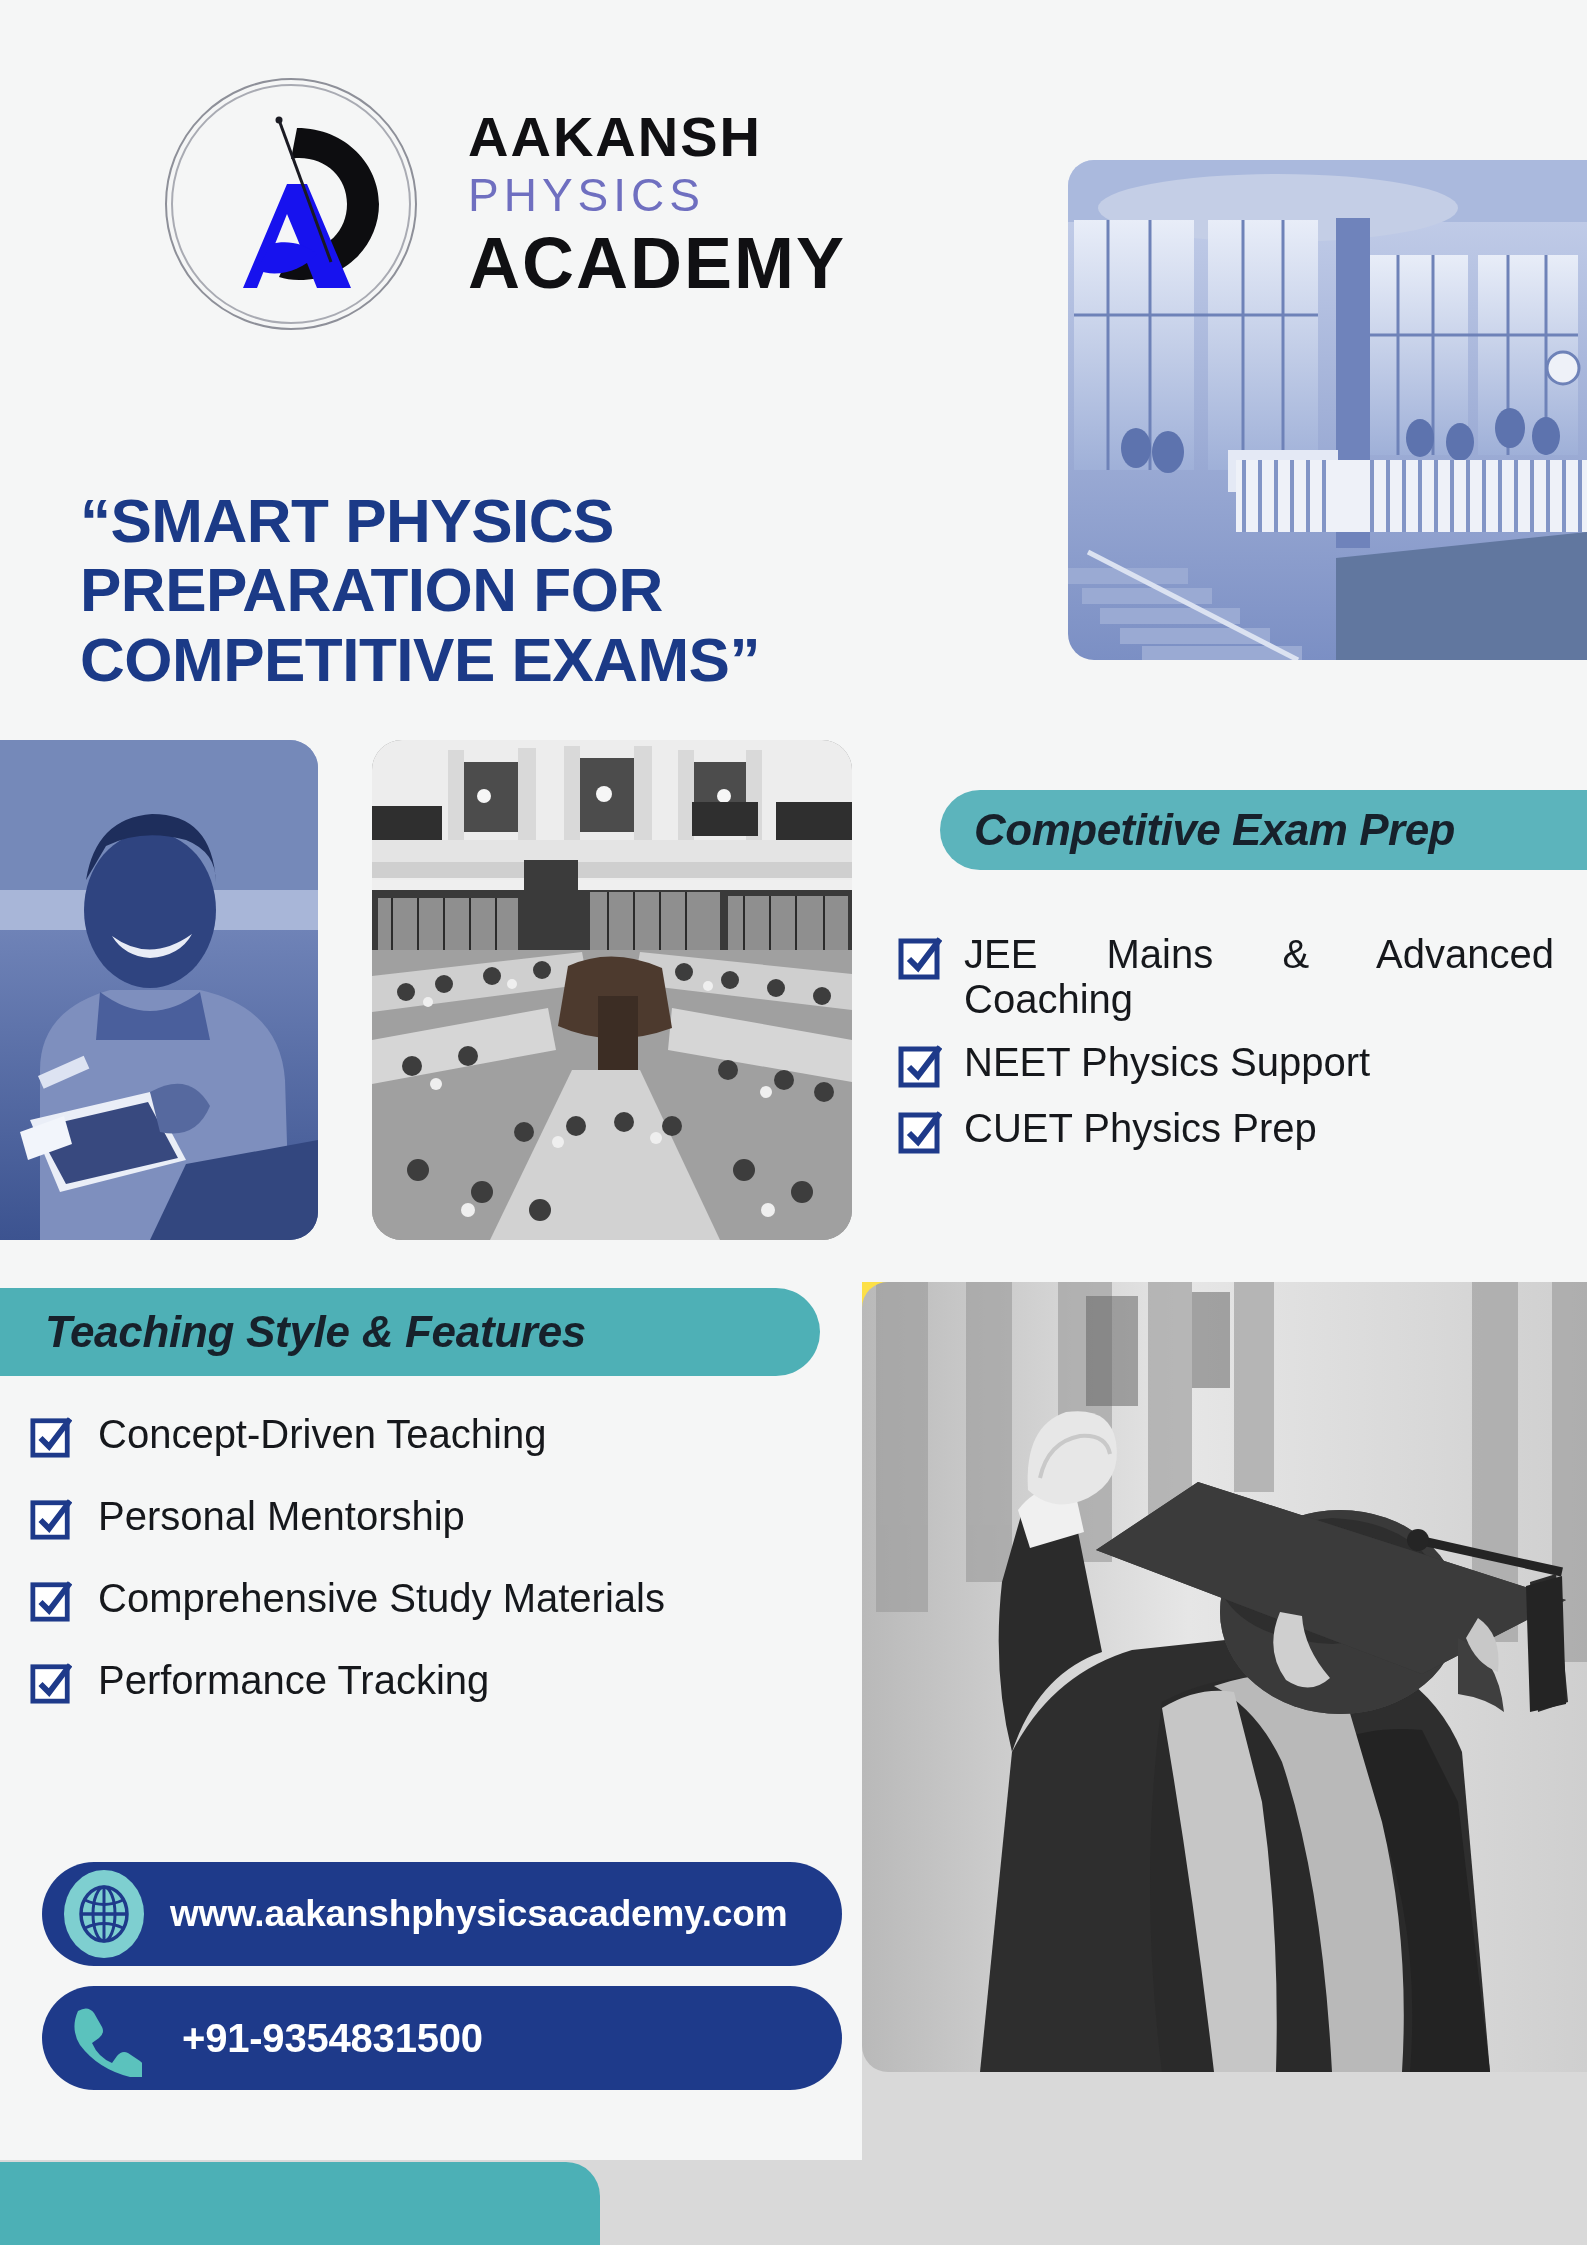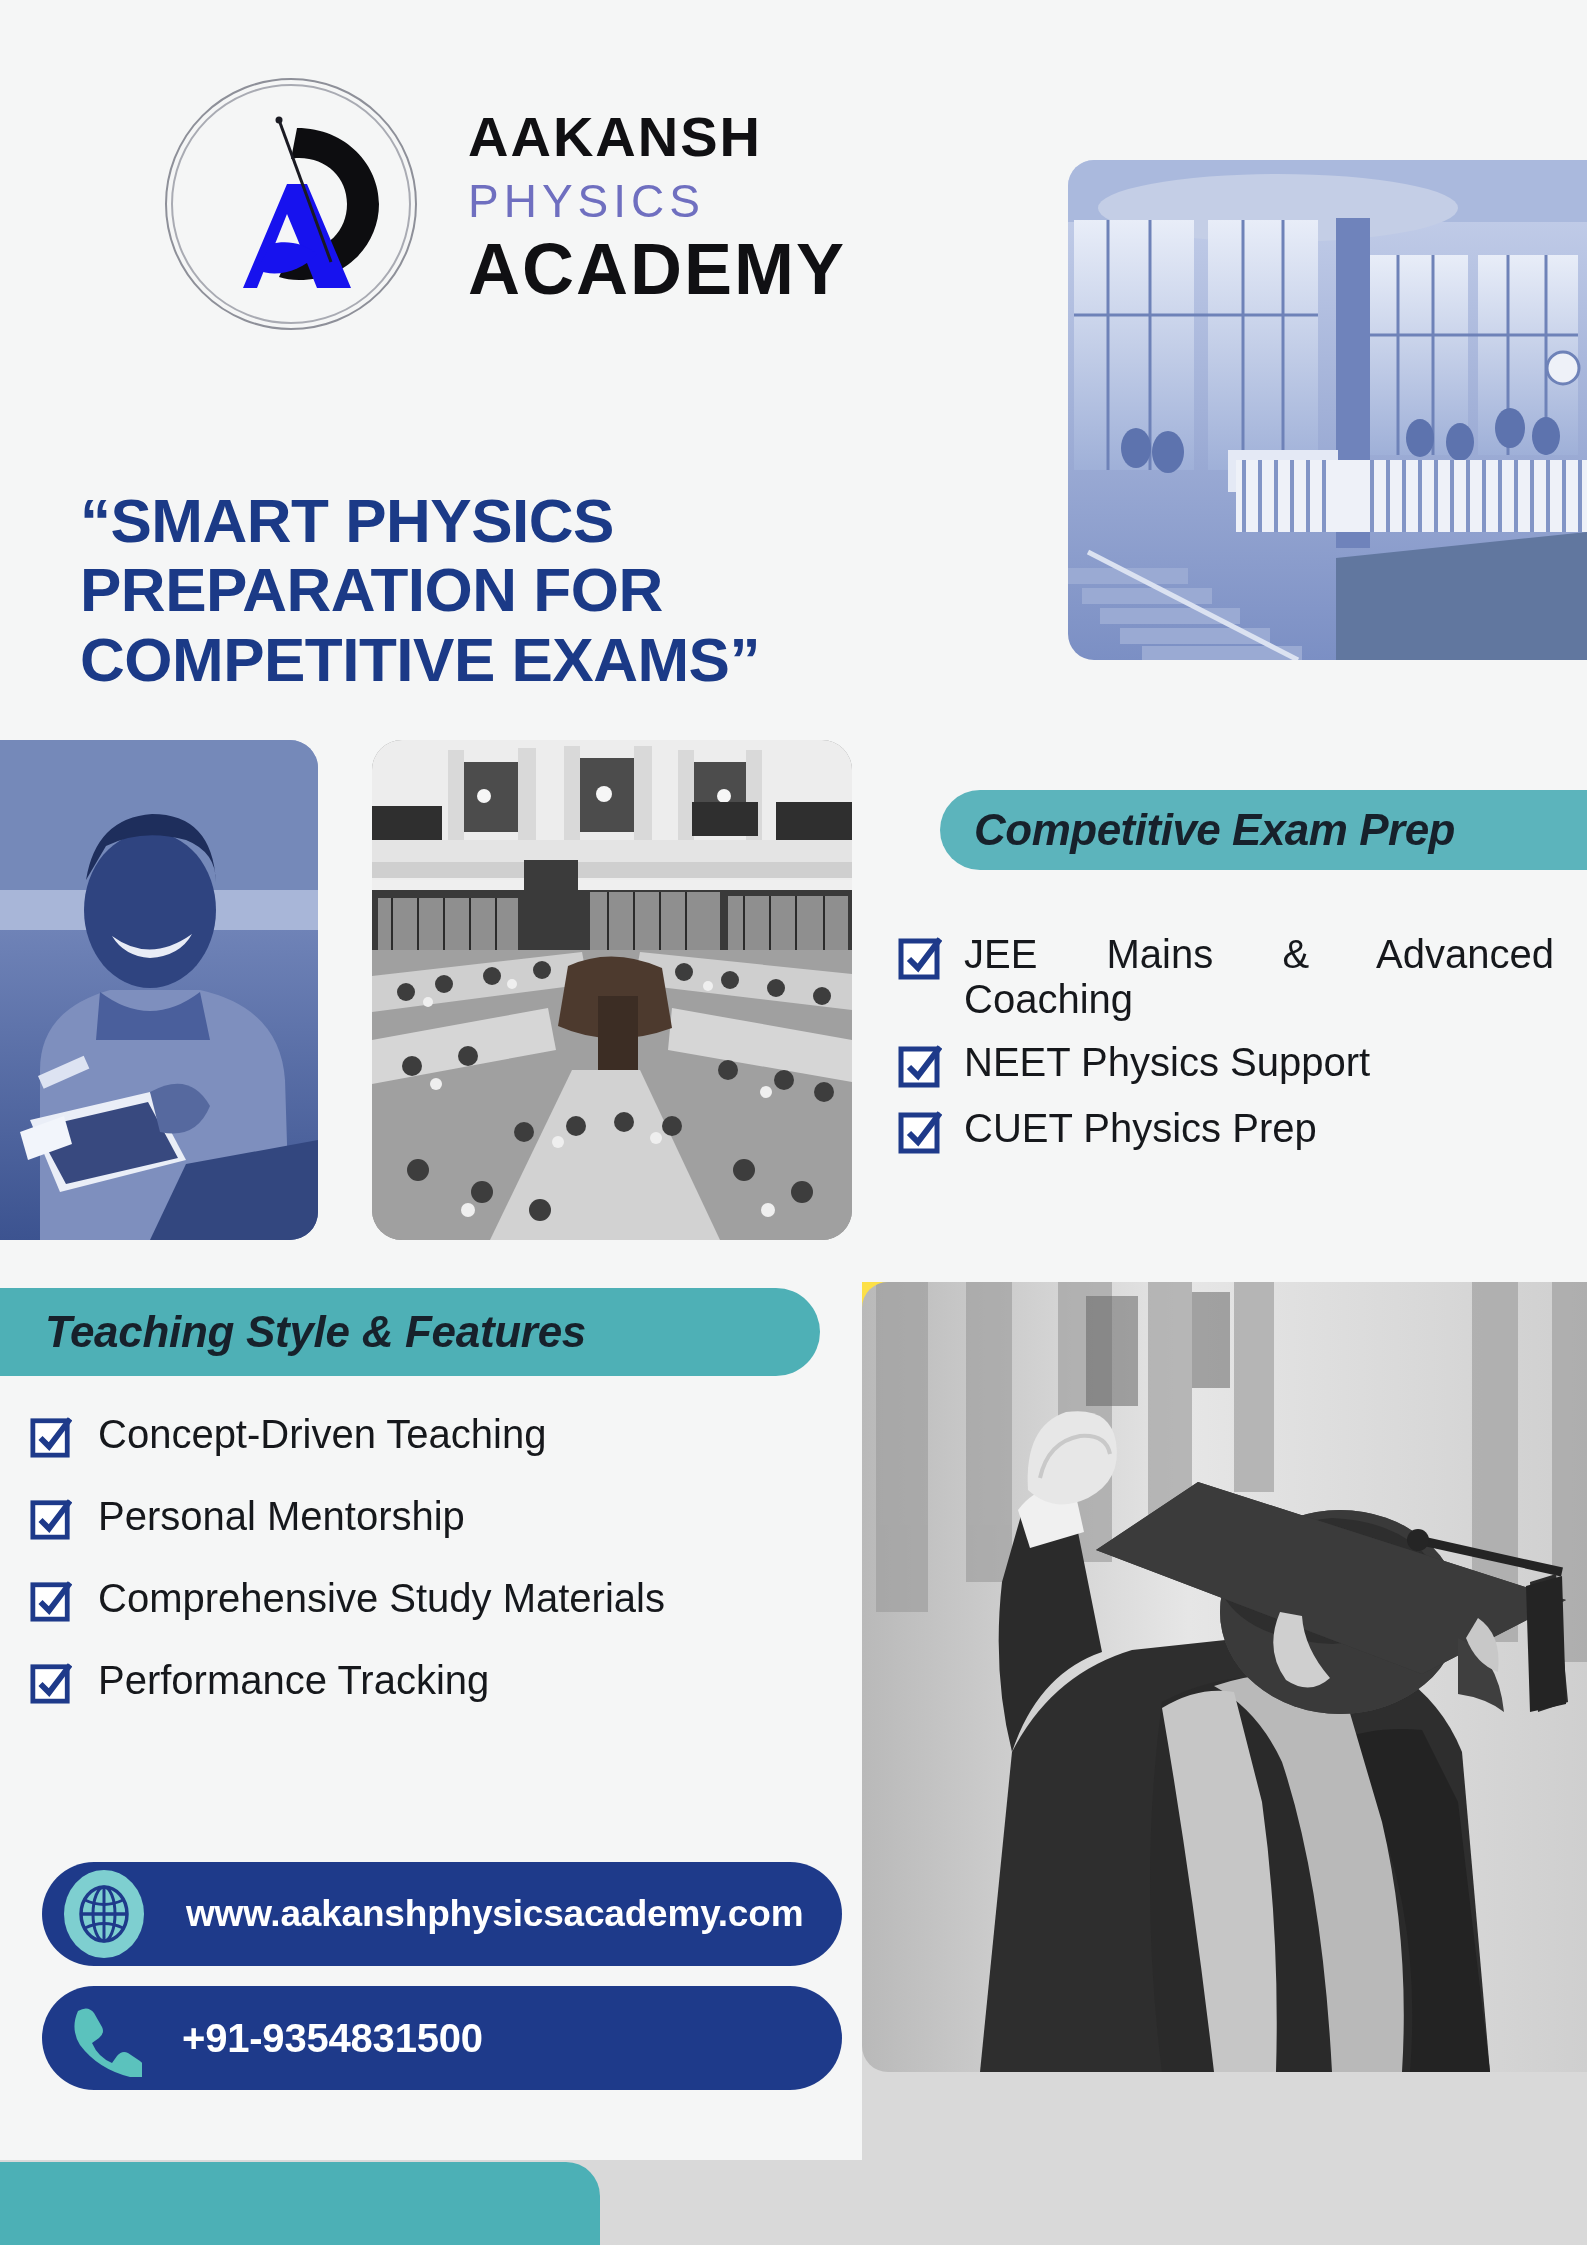--- a/index.html
+++ b/index.html
@@ -44,21 +44,21 @@
   .logo-svg{position:absolute;left:14px;top:14px;}
   .brand-text{
     position:absolute;left:468px;top:108px;width:500px;
   }
   .brand-line1{
     font-size:56px;font-weight:bold;letter-spacing:2px;color:#101013;
     line-height:1.02;
   }
   .brand-line2{
     font-size:46px;font-weight:300;letter-spacing:5px;color:#6f6fc0;
-    line-height:1.25;margin-top:8px;
+    line-height:1.25;margin-top:2px;
   }
   .brand-line3{
     font-size:72px;font-weight:bold;letter-spacing:2px;color:#101013;
     line-height:1.02;margin-top:2px;
   }
 
   
   .headline{
     position:absolute;left:80px;top:466px;width:800px;
     font-size:62px;font-weight:bold;line-height:1.12;
@@ -127,21 +127,21 @@
   }
   .list-exam .check-row{margin-bottom:18px;}
   .list-teach .check-row{margin-bottom:36px;}
   .list-teach .check-box{width:42px;height:42px;margin-right:26px;}
 
   
   .pill{
     position:absolute;height:104px;border-radius:52px;
     background:#1e3a8a;display:flex;align-items:center;
   }
-  .pill-web{left:42px;top:1862px;width:800px;gap:16px;}
+  .pill-web{left:42px;top:1862px;width:800px;}
   .pill-phone{left:42px;top:1986px;width:800px;}
   .pill-icon{
     flex:0 0 auto;margin-left:22px;display:flex;align-items:center;justify-content:center;
   }
   .globe-badge{
     width:80px;height:88px;border-radius:50%;
     background:#7ecfd0;display:flex;align-items:center;justify-content:center;
   }
   .pill-text{
     color:#ffffff;font-size:37px;font-weight:bold;letter-spacing:-0.2px;

